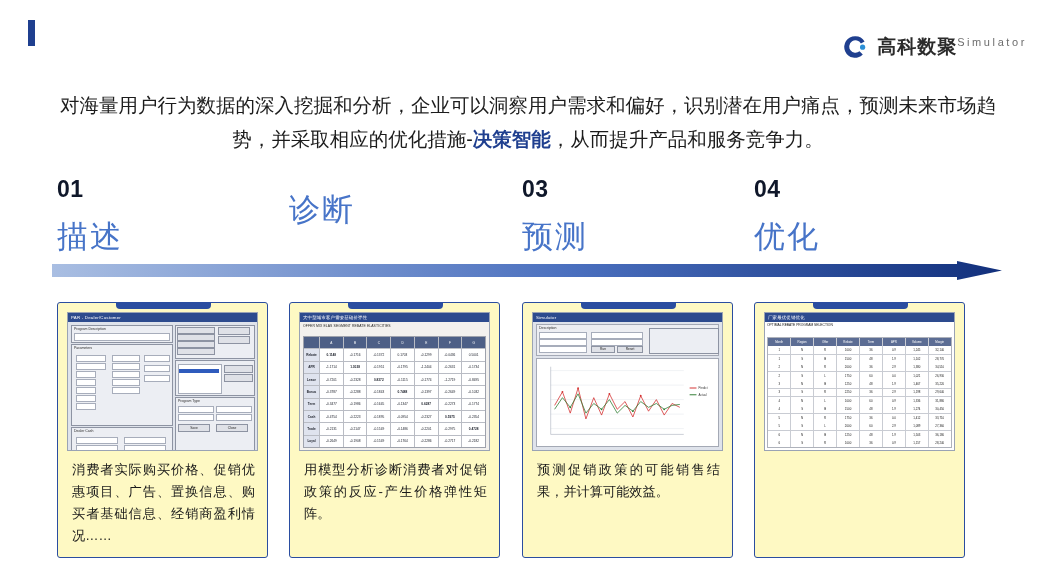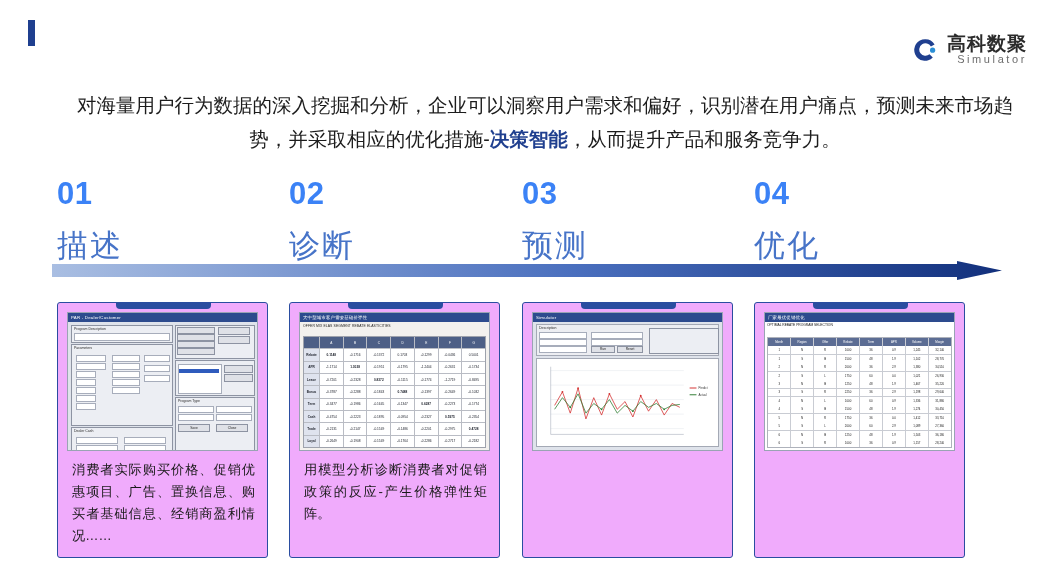--- a/index.html
+++ b/index.html
@@ -51,41 +51,41 @@
     align-items: center;
     gap: 9px;
   }
   .logo-mark {
     width: 26px;
     height: 26px;
     flex: 0 0 auto;
   }
   .logo-texts {
     display: flex;
-    flex-direction: column;
+    flex-direction: row;
     line-height: 1.05;
   }
   .logo-cn {
     font-size: 19px;
     font-weight: bold;
     color: #2b2b2b;
     letter-spacing: 1px;
   }
   .logo-en {
     font-size: 11px;
     color: #6d6d6d;
     letter-spacing: 2.6px;
     text-align: right;
   }
 
   
   .intro {
     position: absolute;
     top: 88px;
-    left: 72px;
+    left: 55px;
     width: 946px;
     font-size: 19.5px;
     line-height: 34px;
     color: #1c1c1c;
     text-align: center;
   }
   .intro .hl {
     color: #1f3f8f;
     font-weight: bold;
   }
@@ -97,23 +97,23 @@
     left: 57px;
     width: 940px;
     height: 80px;
   }
   .step {
     position: absolute;
     top: 0;
     width: 200px;
   }
   .step .num {
-    font-size: 31px;
+    font-size: 23px;
     font-weight: bold;
-    color: #3b82f6;
+    color: #0f172a;
     letter-spacing: 0.5px;
   }
   .step .name {
     margin-top: 13px;
     font-size: 31px;
     color: #4774c8;
     letter-spacing: 2px;
   }
   .step-0 { left: 0px; }
   .step-1 { left: 232px; }
@@ -137,21 +137,21 @@
     width: 940px;
     height: 258px;
   }
   .card {
     position: absolute;
     top: 0;
     width: 211px;
     height: 256px;
     border: 1px solid #2a4da0;
     border-radius: 3px;
-    background: #f0abfc;
+    background: #fef9c3;
     box-sizing: border-box;
     overflow: hidden;
   }
   .card-0 { left: 0px; }
   .card-1 { left: 232px; }
   .card-2 { left: 465px; }
   .card-3 { left: 697px; }
 
   .card-tab {
     position: absolute;
@@ -355,21 +355,20 @@
 <div class="intro">
   <span>对海量用户行为数据的深入挖掘和分析，企业可以洞察用户需求和偏好，识别潜在用户痛点，预测未来市场趋势，并采取相应的优化措施-</span><span class="hl">决策智能</span><span>，从而提升产品和服务竞争力。</span>
 </div>
 
 <div class="steps">
   <div class="step step-0">
     <div class="num">01</div>
     <div class="name">描述</div>
   </div>
   <div class="step step-1">
-    <div class="num">02</div>
     <div class="name">诊断</div>
   </div>
   <div class="step step-2">
     <div class="num">03</div>
     <div class="name">预测</div>
   </div>
   <div class="step step-3">
     <div class="num">04</div>
     <div class="name">优化</div>
   </div>
@@ -586,20 +585,21 @@
             <g stroke-width="1">
               <line x1="156" y1="30" x2="163" y2="30" stroke="#d32f2f"></line>
               <line x1="156" y1="37" x2="163" y2="37" stroke="#2e7d32"></line>
             </g>
             <text x="165" y="31.5" font-size="3" fill="#333">Predict</text>
             <text x="165" y="38.5" font-size="3" fill="#333">Actual</text>
           </svg>
         </div>
       </div>
     </div>
+    <div class="card-text">预测促销政策的可能销售结果，并计算可能效益。</div>
   </div>
 
   <div class="card card-3">
     <div class="card-tab"></div>
     <div class="thumb">
       <div class="tb-title">厂家最优促销优化</div>
       <div class="tb-body">
         <div class="t4">
           <div class="t4-head">OPTIMAL REBATE PROGRAM SELECTION</div>
           <div class="t4-grid" id="t4grid">

